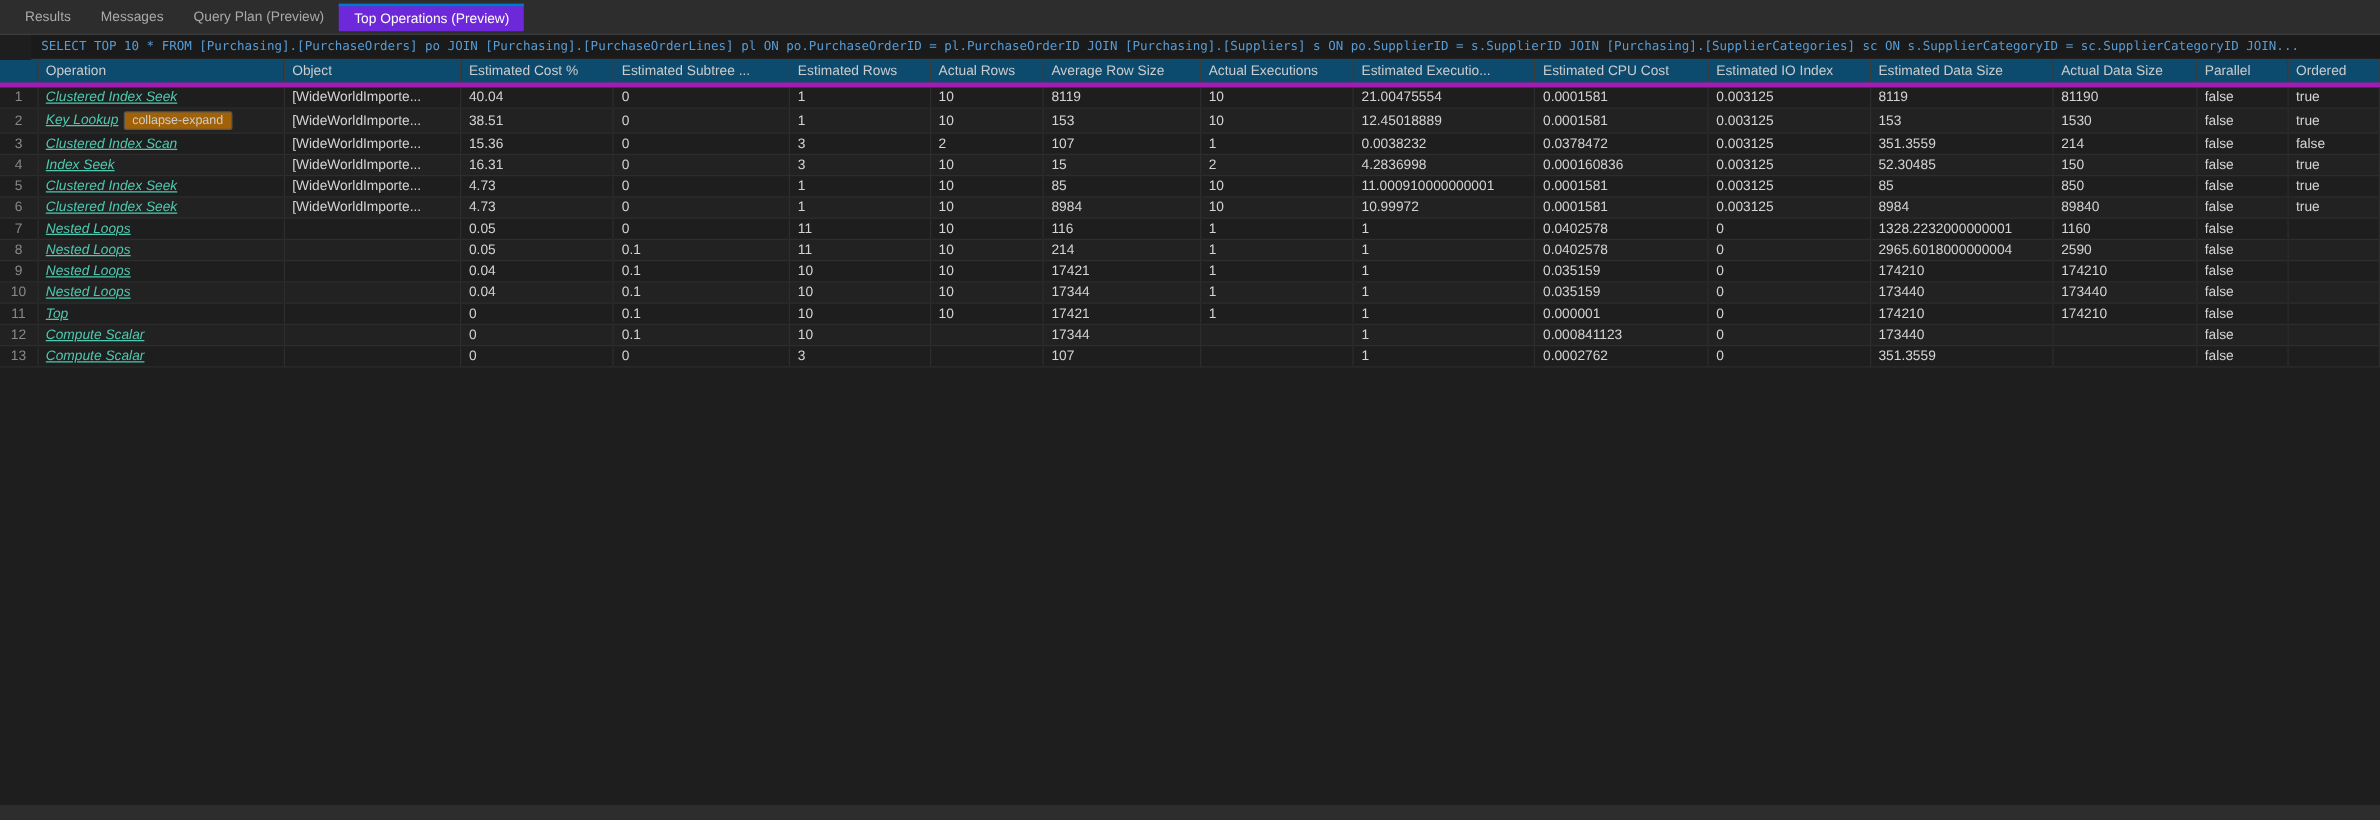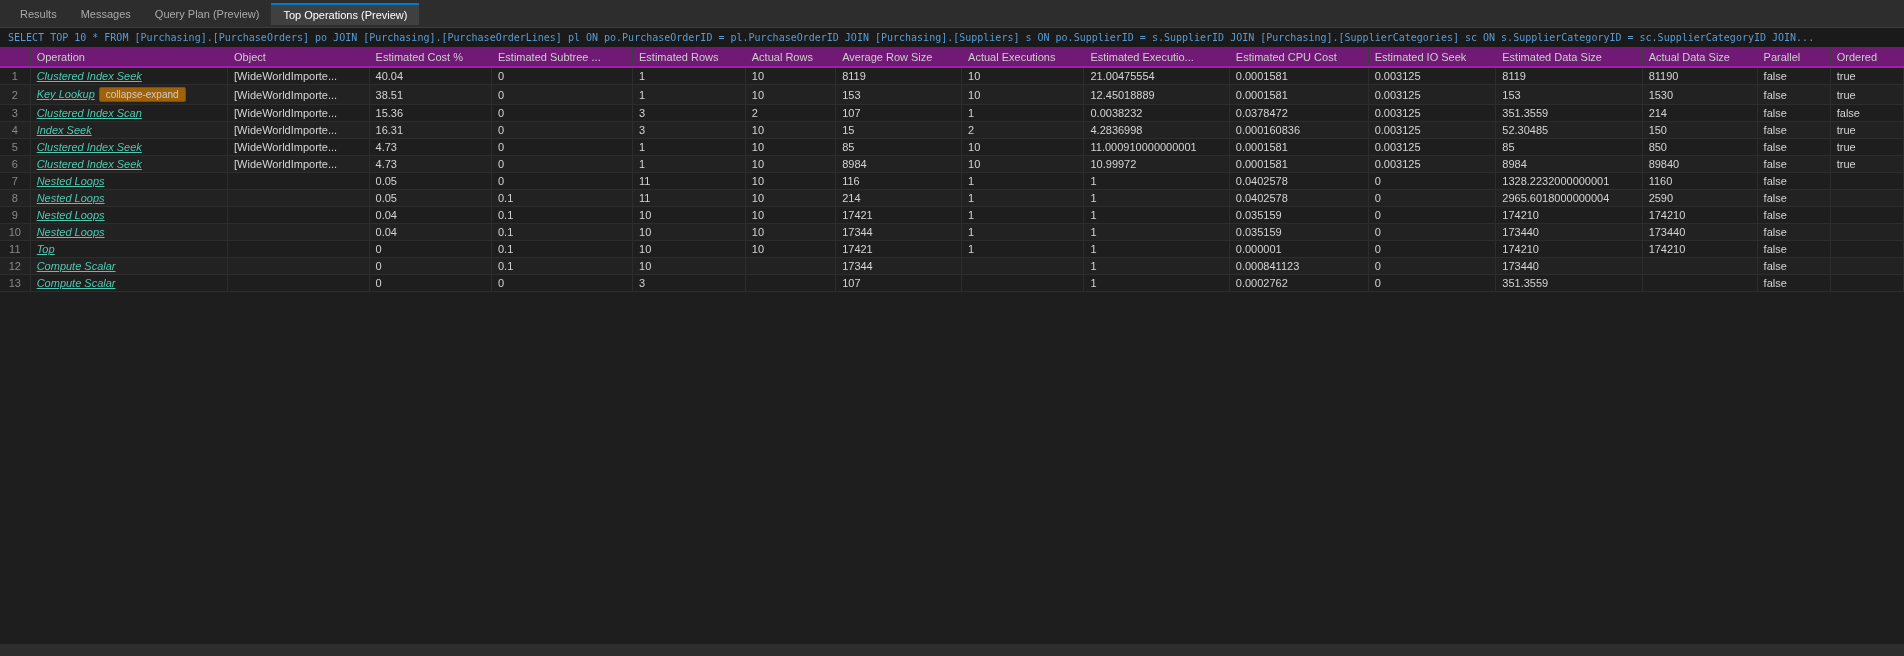--- a/index.html
+++ b/index.html
@@ -21,46 +21,47 @@
     .tab {
       padding: 4px 12px;
       cursor: pointer;
       color: #aaa;
       font-size: 11px;
       border: none;
       background: none;
     }
     .tab.active {
       color: #fff;
-      background: #404040;
+      background: #6d28d9;
       border-top: 2px solid #007acc;
     }
     .sql-bar {
       background: #1a1a1a;
       color: #569cd6;
       font-family: monospace;
       font-size: 10px;
       padding: 4px 8px;
       border-bottom: 1px solid #3d3d3d;
       white-space: nowrap;
       overflow: hidden;
       text-overflow: ellipsis;
+      margin-left: 25px;
     }
     .table-container {
       overflow: auto;
       height: calc(100vh - 60px);
     }
     table {
       border-collapse: collapse;
       width: max-content;
       min-width: 100%;
     }
     thead tr {
-      background: #701a75;
-      border-bottom: 2px solid #a21caf;
+      background: #0c4a6e;
+      border-bottom: 4px solid #a21caf;
     }
     thead th {
       padding: 3px 6px;
       text-align: left;
       font-weight: normal;
       color: #ccc;
       border-right: 1px solid #3d3d3d;
       white-space: nowrap;
       min-width: 60px;
     }
@@ -129,21 +130,21 @@
         <th>Operation</th>
         <th>Object</th>
         <th>Estimated Cost %</th>
         <th>Estimated Subtree ...</th>
         <th>Estimated Rows</th>
         <th>Actual Rows</th>
         <th>Average Row Size</th>
         <th>Actual Executions</th>
         <th>Estimated Executio...</th>
         <th>Estimated CPU Cost</th>
-        <th>Estimated IO Seek</th>
+        <th>Estimated IO Index</th>
         <th>Estimated Data Size</th>
         <th>Actual Data Size</th>
         <th>Parallel</th>
         <th>Ordered</th>
       </tr>
     </thead>
     <tbody id="table-body">
     <tr>
           <td>1</td>
           <td><span class="operation-link">Clustered Index Seek</span></td>

